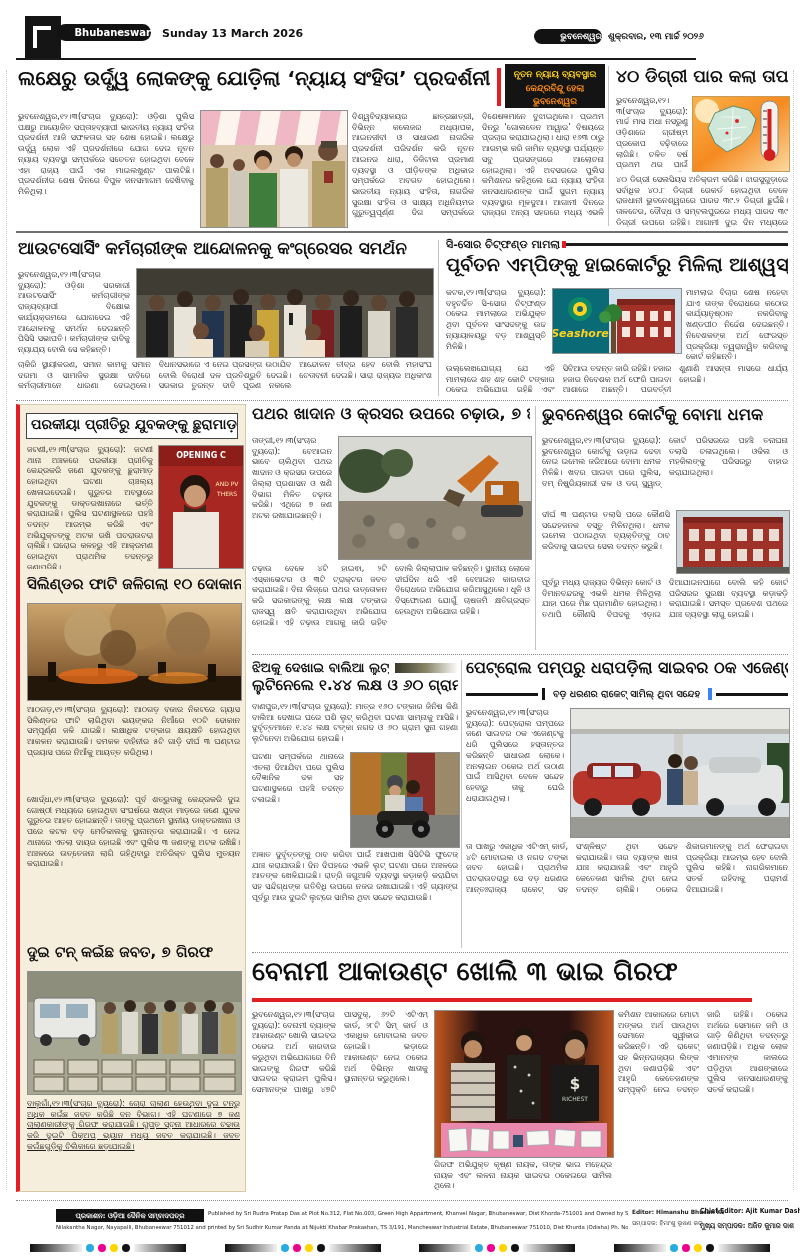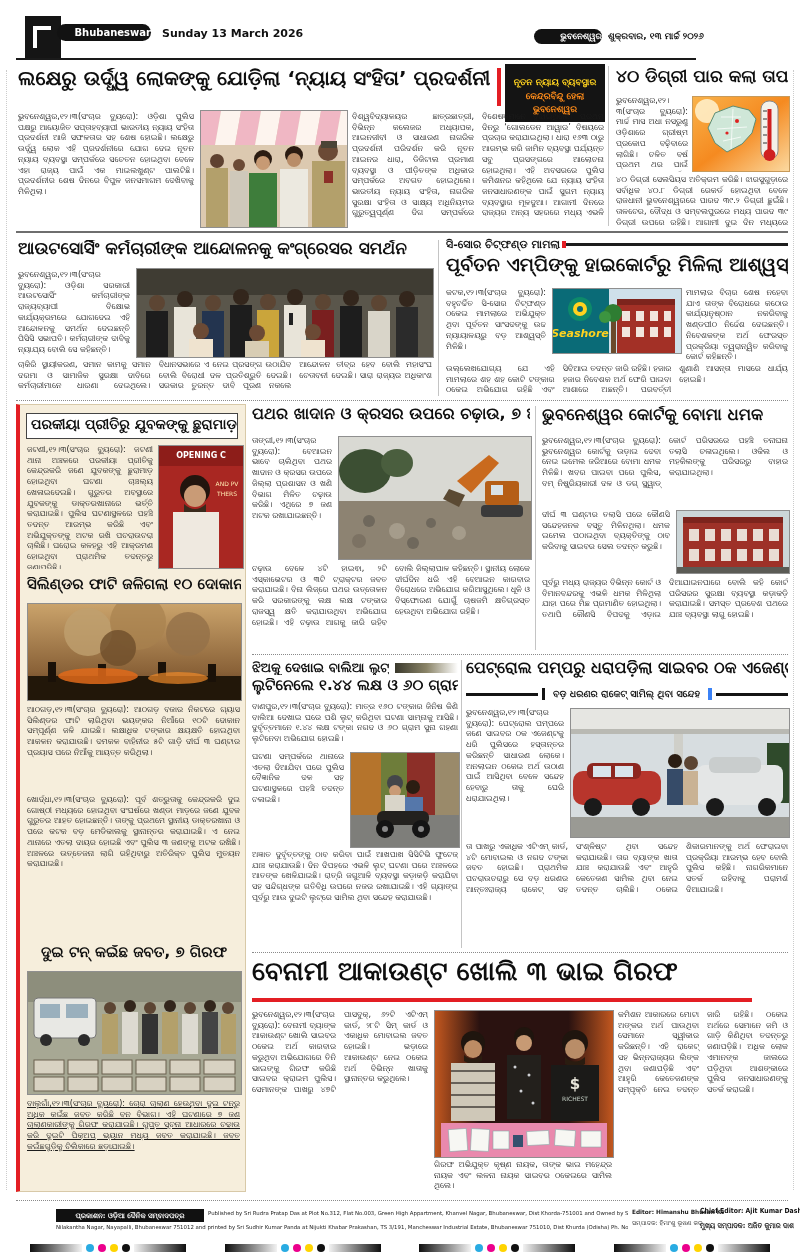--- a/index.html
+++ b/index.html
@@ -44,21 +44,21 @@
   </div>
   <div class="abs nw" style="left:608px;top:31px;font-size:9px;font-weight:bold;color:#111;">ଶୁକ୍ରବାର, ୧୩ ମାର୍ଚ୍ଚ ୨୦୨୬</div>
 
   <div class="abs hsolid" style="left:16px;top:58px;width:680px;height:2px;background:#1a1a1a;"></div>
 
   <div class="edge" style="left:6px;top:70px;height:1120px;"></div>
   <div class="edge" style="left:793px;top:70px;height:1120px;"></div>
 
   <div class="abs hl nw" style="left:18px;top:68px;width:478px;height:38px;font-size:20px;">ଲକ୍ଷେରୁ ଉର୍ଦ୍ଧ୍ୱ ଲୋକଙ୍କୁ ଯୋଡ଼ିଲା ‘ନ୍ୟାୟ ସଂହିତା’ ପ୍ରଦର୍ଶନୀ</div>
   <div class="abs" style="left:497px;top:68px;width:4px;height:38px;background:#e31e24;"></div>
-  <div class="abs" style="left:505px;top:64px;width:100px;height:58px;background:#141414;text-align:center;padding-top:12px;box-sizing:border-box;">
+  <div class="abs" style="left:505px;top:64px;width:100px;height:44px;background:#141414;text-align:center;padding-top:4px;box-sizing:border-box;">
     <div style="color:#ffd21f;font-size:9px;font-weight:bold;line-height:1.5;">ନୂତନ ନ୍ୟାୟ ବ୍ୟବସ୍ଥାର</div>
     <div style="color:#ff8c1a;font-size:9px;font-weight:bold;line-height:1.5;">କେନ୍ଦ୍ରବିନ୍ଦୁ ହେଲା ଭୁବନେଶ୍ୱର</div>
   </div>
 
   <div class="abs bt" style="left:18px;top:112px;width:176px;height:114px;">ଭୁବନେଶ୍ୱର,୧୨।୩(ସଂଚାର ବ୍ୟୁରୋ): ଓଡ଼ିଶା ପୁଲିସ ପକ୍ଷରୁ ଆୟୋଜିତ ସପ୍ତାହବ୍ୟାପୀ ଭାରତୀୟ ନ୍ୟାୟ ସଂହିତା ପ୍ରଦର୍ଶନୀ ଆଜି ସଫଳତାର ସହ ଶେଷ ହୋଇଛି। ଲକ୍ଷେରୁ ଉର୍ଦ୍ଧ୍ୱ ଲୋକ ଏହି ପ୍ରଦର୍ଶନୀରେ ଯୋଗ ଦେଇ ନୂତନ ନ୍ୟାୟ ବ୍ୟବସ୍ଥା ସମ୍ପର୍କରେ ସଚେତନ ହୋଇଥିବା ବେଳେ ଏହା ରାଜ୍ୟ ପାଇଁ ଏକ ମାଇଲଖୁଣ୍ଟ ପାଲଟିଛି। ପ୍ରଦର୍ଶନୀର ଶେଷ ଦିନରେ ବିପୁଳ ଜନସମାଗମ ଦେଖିବାକୁ ମିଳିଥିଲା।</div>
 
   <div class="ph" style="left:200px;top:110px;width:146px;height:116px;">
     <svg viewBox="0 0 146 116" preserveAspectRatio="none">
       <rect width="146" height="116" fill="#dcc9b0"></rect>
       <g transform="skewX(-10)">
@@ -239,21 +239,21 @@
         <rect x="130" y="58" width="8" height="20" fill="#1a1108"></rect>
           <rect x="180" y="60" width="8" height="18" fill="#1a1108"></rect>
         <ellipse cx="70" cy="72" rx="40" ry="8" fill="#e06a1a" opacity="0.85"></ellipse>
         <ellipse cx="150" cy="74" rx="30" ry="6" fill="#f08a2a" opacity="0.7"></ellipse>
       </svg>
     </div>
     <div class="abs bt" style="left:7px;top:300px;width:213px;height:58px;">ଆଠଗଡ଼,୧୨।୩(ସଂଚାର ବ୍ୟୁରୋ): ଆଠଗଡ଼ ବଜାର ନିକଟରେ ଗ୍ୟାସ ସିଲିଣ୍ଡର ଫାଟି ଲାଗିଥିବା ଭୟଙ୍କର ନିଆଁରେ ୧୦ଟି ଦୋକାନ ସମ୍ପୂର୍ଣ୍ଣ ଜଳି ଯାଇଛି। ଲକ୍ଷାଧିକ ଟଙ୍କାର କ୍ଷୟକ୍ଷତି ହୋଇଥିବା ଆକଳନ କରାଯାଉଛି। ଦମକଳ ବାହିନୀର ୫ଟି ଗାଡ଼ି ଦୀର୍ଘ ୩ ଘଣ୍ଟାର ପ୍ରୟାସ ପରେ ନିଆଁକୁ ଆୟତ୍ତ କରିଥିଲା।</div>
 
     <div class="abs bt" style="left:7px;top:390px;width:213px;height:146px;">ଖୋର୍ଦ୍ଧା,୧୨।୩(ସଂଚାର ବ୍ୟୁରୋ): ପୂର୍ବ ଶତ୍ରୁତାକୁ କେନ୍ଦ୍ରକରି ଦୁଇ ଗୋଷ୍ଠୀ ମଧ୍ୟରେ ହୋଇଥିବା ସଂଘର୍ଷରେ ଖଣ୍ଡା ମାଡ଼ରେ ଜଣେ ଯୁବକ ଗୁରୁତର ଆହତ ହୋଇଛନ୍ତି। ତାଙ୍କୁ ପ୍ରଥମେ ସ୍ଥାନୀୟ ଡାକ୍ତରଖାନା ଓ ପରେ କଟକ ବଡ଼ ମେଡିକାଲକୁ ସ୍ଥାନାନ୍ତର କରାଯାଇଛି। ଏ ନେଇ ଥାନାରେ ଏତଲା ଦାୟର ହୋଇଛି ଏବଂ ପୁଲିସ ୩ ଜଣଙ୍କୁ ଅଟକ ରଖିଛି। ଅଞ୍ଚଳରେ ଉତ୍ତେଜନା ଲାଗି ରହିଥିବାରୁ ଅତିରିକ୍ତ ପୁଲିସ ମୁତୟନ କରାଯାଇଛି।</div>
 
-    <div class="abs hl nw" style="left:7px;top:540px;width:214px;height:22px;font-size:15px;text-align:center;">ଦୁଇ ଟନ୍ କଇଁଛ ଜବତ, ୭ ଗିରଫ</div>
+    <div class="abs hl nw" style="left:7px;top:540px;width:214px;height:22px;font-size:15px;text-align:left;">ଦୁଇ ଟନ୍ କଇଁଛ ଜବତ, ୭ ଗିରଫ</div>
     <div class="ph" style="left:7px;top:566px;width:213px;height:122px;">
       <svg viewBox="0 0 213 122" preserveAspectRatio="none">
         <rect width="213" height="122" fill="#a7a894"></rect>
         <rect x="0" y="0" width="213" height="30" fill="#8d8e7c"></rect>
         <rect x="6" y="26" width="62" height="40" rx="4" fill="#e8e8e4" stroke="#777"></rect>
         <rect x="12" y="32" width="20" height="14" fill="#9ab0bd"></rect>
           <rect x="38" y="32" width="22" height="14" fill="#9ab0bd"></rect>
         <circle cx="18" cy="68" r="6" fill="#2b2b2b"></circle>
           <circle cx="56" cy="68" r="6" fill="#2b2b2b"></circle>
         <g>

